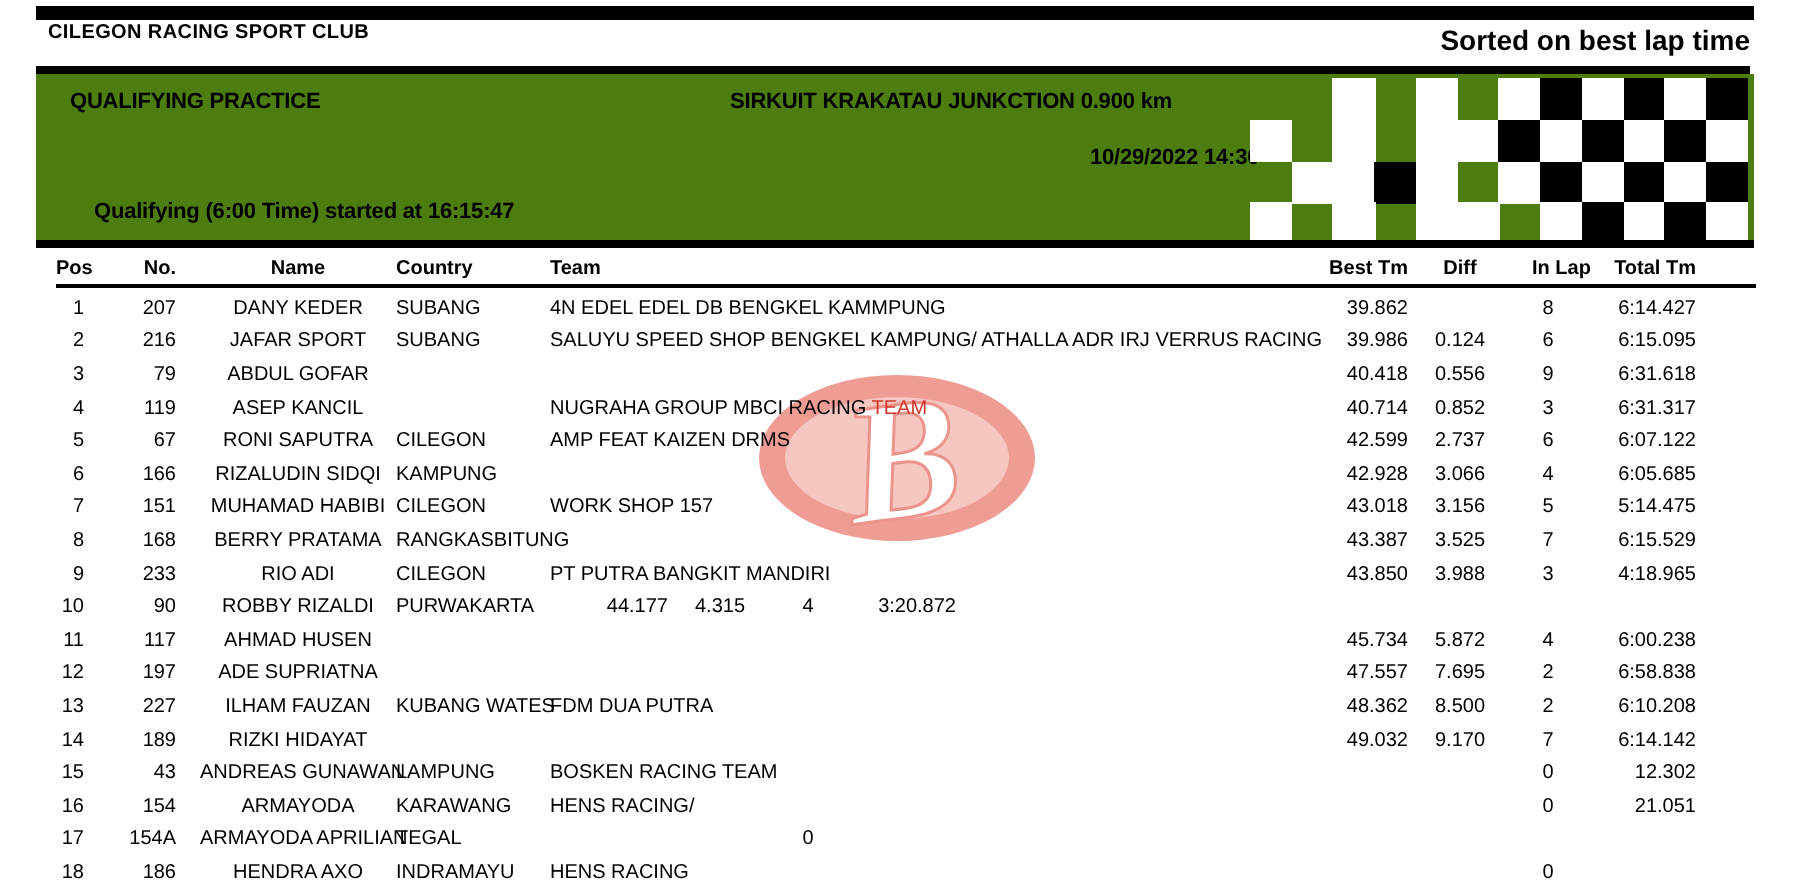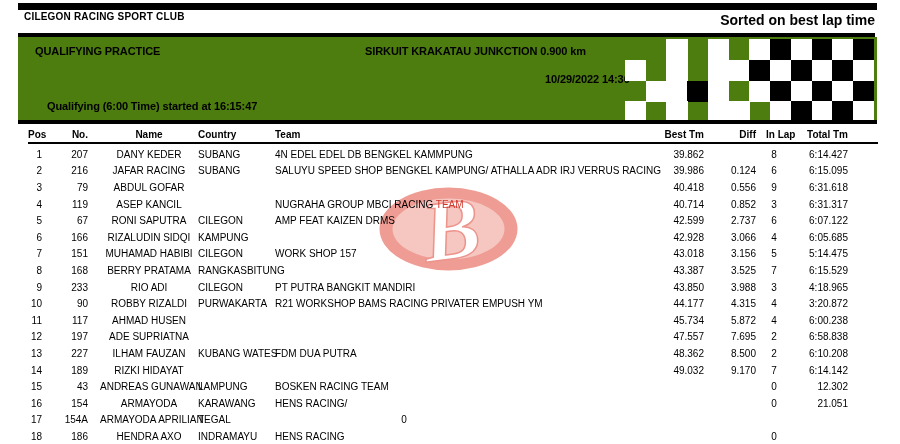--- a/index.html
+++ b/index.html
@@ -33,21 +33,21 @@
   #thead-row{height:16px;font-weight:bold;}
   #head-rule{left:28px;top:16px;width:850px;height:2px;background:#000;position:absolute;}
   #tbody{position:absolute;left:0;top:20px;width:900px;}
   .cell{overflow:visible;flex:none;}
   .c-pos   {margin-left:28px;width:14px;text-align:right;}
   .c-no    {width:46px;text-align:right;}
   .c-name  {margin-left:12px;width:98px;text-align:center;}
   .c-country{width:77px;text-align:left;}
   .c-team  {width:370px;text-align:left;}
   .c-best  {width:59px;text-align:right;}
-  .c-diff  {width:52px;text-align:right;}
+  .c-diff  {width:52px;text-align:center;}
   .c-inlap {width:16px;text-align:center;margin-left:10px;}
   .c-total {width:66px;text-align:right;}
   .team-red{color:#cf392d;}
 </style>
 </head>
 <body>
 
 <div class="abs" id="bar-top"></div>
 <div class="abs" id="club-title">CILEGON RACING SPORT CLUB</div>
 <div class="abs" id="sorted-label">Sorted on best lap time</div>
@@ -129,21 +129,21 @@
         <div class="cell c-country">SUBANG</div>
         <div class="cell c-team"><span>4N EDEL EDEL DB BENGKEL KAMMPUNG</span></div>
         <div class="cell c-best">39.862</div>
         <div class="cell c-diff"></div>
         <div class="cell c-inlap">8</div>
         <div class="cell c-total">6:14.427</div>
       </div>
       <div class="trow">
         <div class="cell c-pos">2</div>
         <div class="cell c-no">216</div>
-        <div class="cell c-name">JAFAR RACING</div>
+        <div class="cell c-name">JAFAR SPORT</div>
         <div class="cell c-country">SUBANG</div>
         <div class="cell c-team"><span>SALUYU SPEED SHOP BENGKEL KAMPUNG/ ATHALLA ADR IRJ VERRUS RACING</span></div>
         <div class="cell c-best">39.986</div>
         <div class="cell c-diff">0.124</div>
         <div class="cell c-inlap">6</div>
         <div class="cell c-total">6:15.095</div>
       </div>
       <div class="trow">
         <div class="cell c-pos">3</div>
         <div class="cell c-no">79</div>
@@ -219,21 +219,20 @@
         <div class="cell c-best">43.850</div>
         <div class="cell c-diff">3.988</div>
         <div class="cell c-inlap">3</div>
         <div class="cell c-total">4:18.965</div>
       </div>
       <div class="trow">
         <div class="cell c-pos">10</div>
         <div class="cell c-no">90</div>
         <div class="cell c-name">ROBBY RIZALDI</div>
         <div class="cell c-country">PURWAKARTA</div>
-        <div class="cell c-team"><span>R21 WORKSHOP BAMS RACING PRIVATER EMPUSH YM</span></div>
         <div class="cell c-best">44.177</div>
         <div class="cell c-diff">4.315</div>
         <div class="cell c-inlap">4</div>
         <div class="cell c-total">3:20.872</div>
       </div>
       <div class="trow">
         <div class="cell c-pos">11</div>
         <div class="cell c-no">117</div>
         <div class="cell c-name">AHMAD HUSEN</div>
         <div class="cell c-country"></div>

